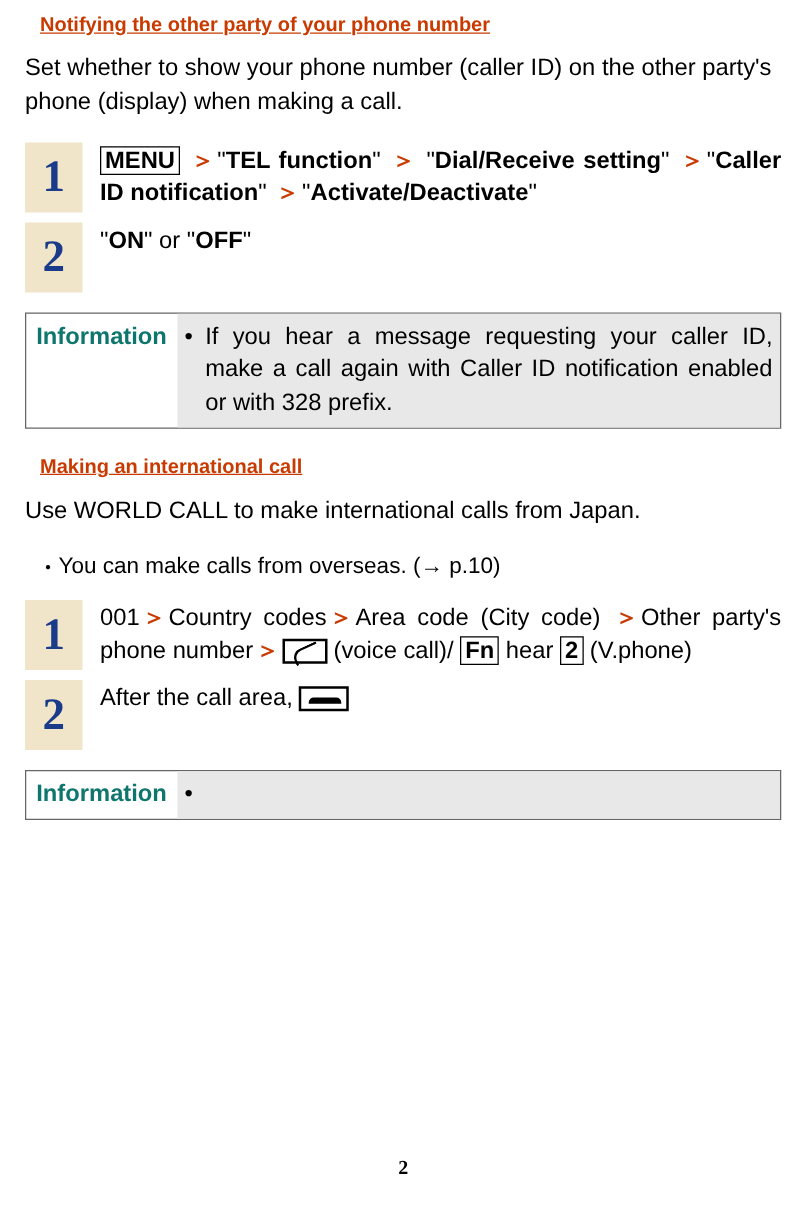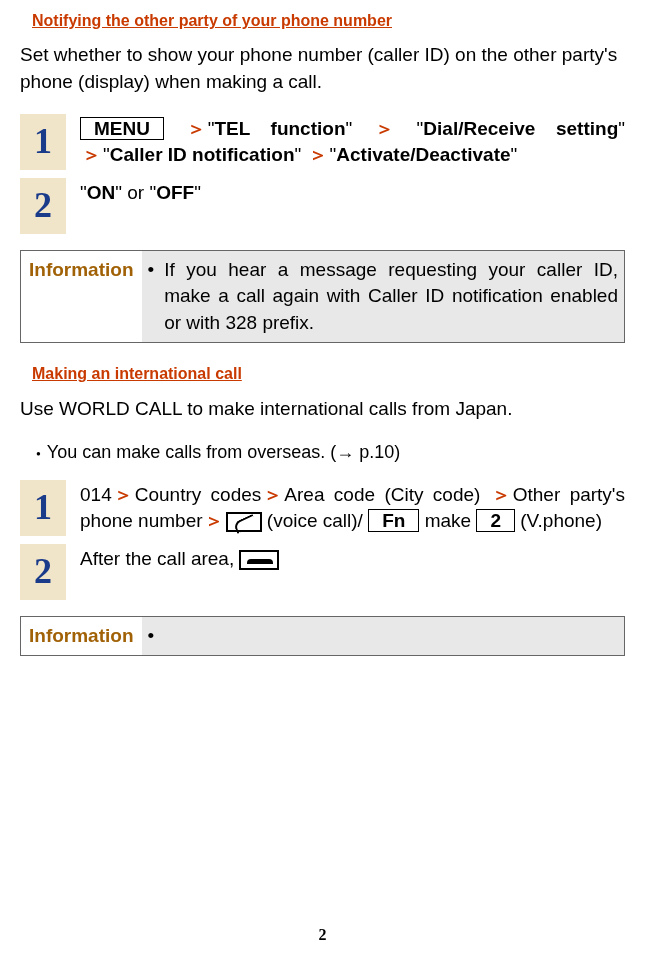--- a/index.html
+++ b/index.html
@@ -46,36 +46,36 @@
       margin-right: 14px;
     }
     .step-content {
       flex: 1;
       font-size: 19px;
       padding-top: 2px;
       text-align: justify;
     }
     .boxed {
       border: 1.5px solid #000;
-      padding: 0 13px;
+      padding: 0 3px;
       font-weight: bold;
     }
     .arrow {
       color: #c93a00;
       font-weight: bold;
       padding: 0 2px;
     }
     .bold { font-weight: bold; }
     .info-box {
       border: 1px solid #666;
       display: flex;
       margin: 16px 0 20px 0;
     }
     .info-label {
-      color: #a16207;
+      color: #0f766e;
       font-weight: bold;
       padding: 6px 8px;
       font-size: 19px;
       flex-shrink: 0;
     }
     .info-content {
       background: #e8e8e8;
       padding: 6px 6px 6px 0;
       font-size: 19px;
       text-align: justify;
@@ -172,21 +172,21 @@
   </div>
 </div>
 
 <div class="section-heading">Making an international call</div>
 <div class="intro">Use WORLD CALL to make international calls from Japan.</div>
 <div class="note-line note-bullet">You can make calls from overseas. (→ p.10)</div>
 
 <div class="step-row">
   <div class="step-num">1</div>
   <div class="step-content">
-    <span>014</span><span class="arrow">＞</span><span>Country codes</span><span class="arrow">＞</span><span>Area code (City code) </span><span class="arrow">＞</span><span>Other party's phone number</span><span class="arrow">＞</span><span class="call-icon"></span><span> (voice call)/ </span><span class="boxed">Fn</span><span> make </span><span class="boxed">2</span><span> (V.phone)</span>
+    <span>001</span><span class="arrow">＞</span><span>Country codes</span><span class="arrow">＞</span><span>Area code (City code) </span><span class="arrow">＞</span><span>Other party's phone number</span><span class="arrow">＞</span><span class="call-icon"></span><span> (voice call)/ </span><span class="boxed">Fn</span><span> hear </span><span class="boxed">2</span><span> (V.phone)</span>
   </div>
 </div>
 
 <div class="step-row">
   <div class="step-num">2</div>
   <div class="step-content">
     <span>After the call area, </span><span class="end-icon"></span>
   </div>
 </div>
 

